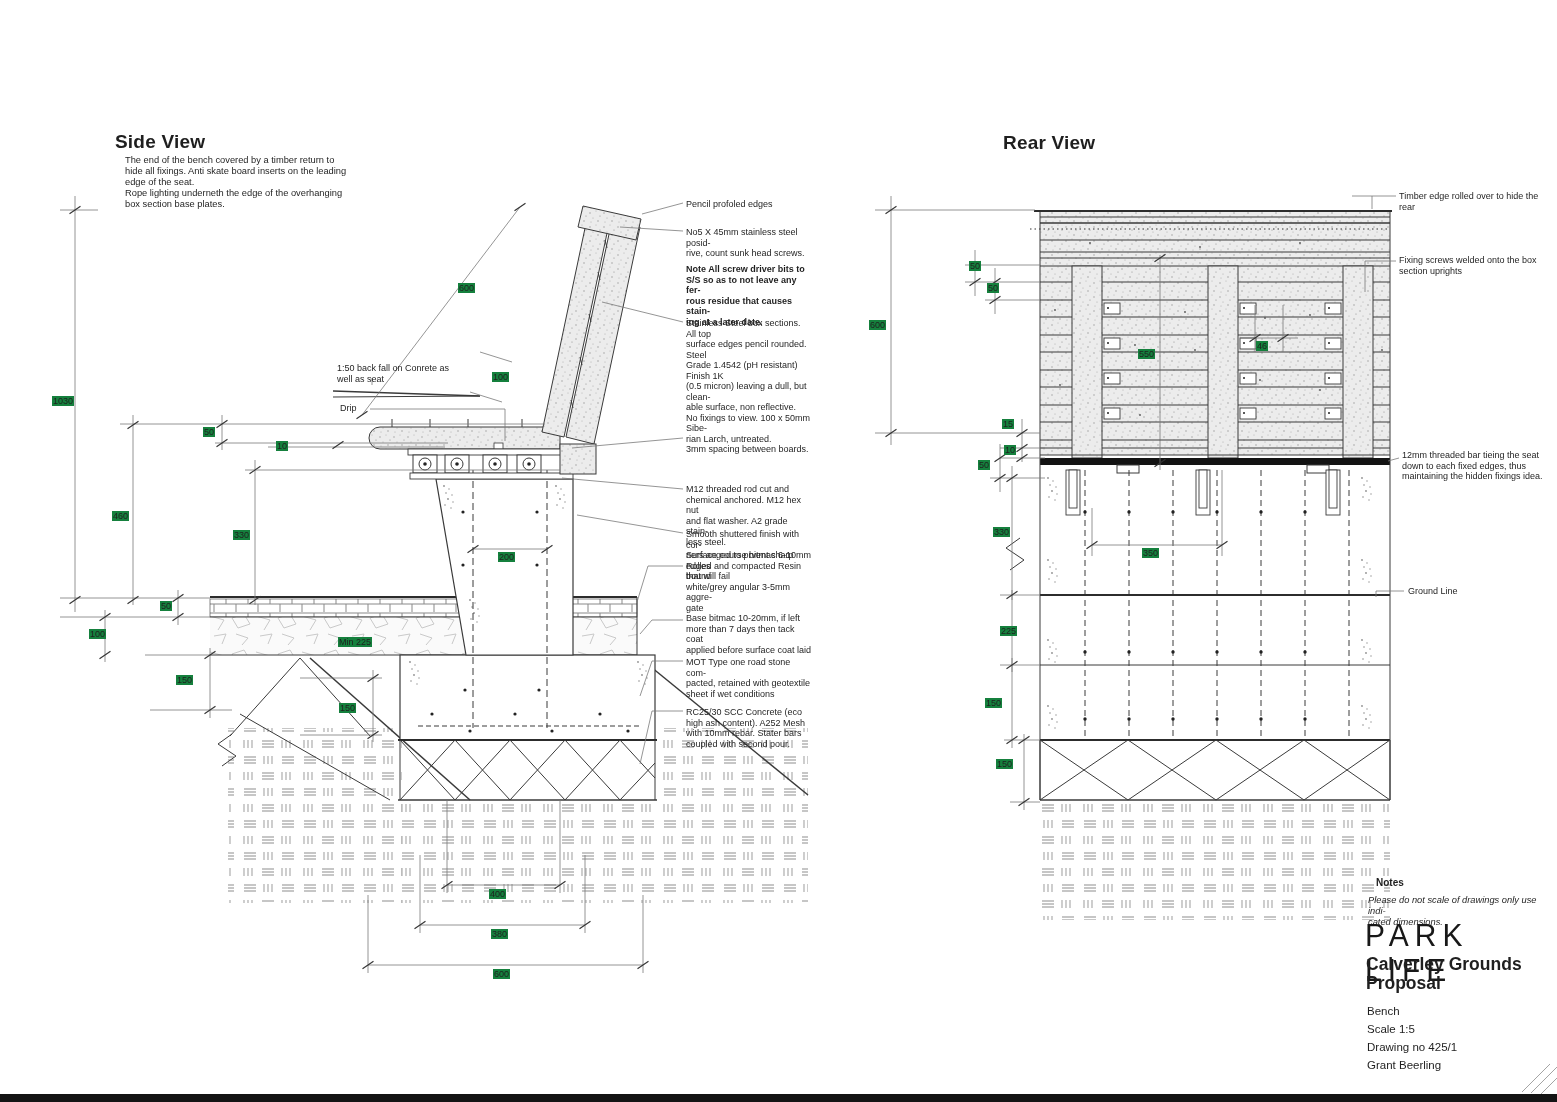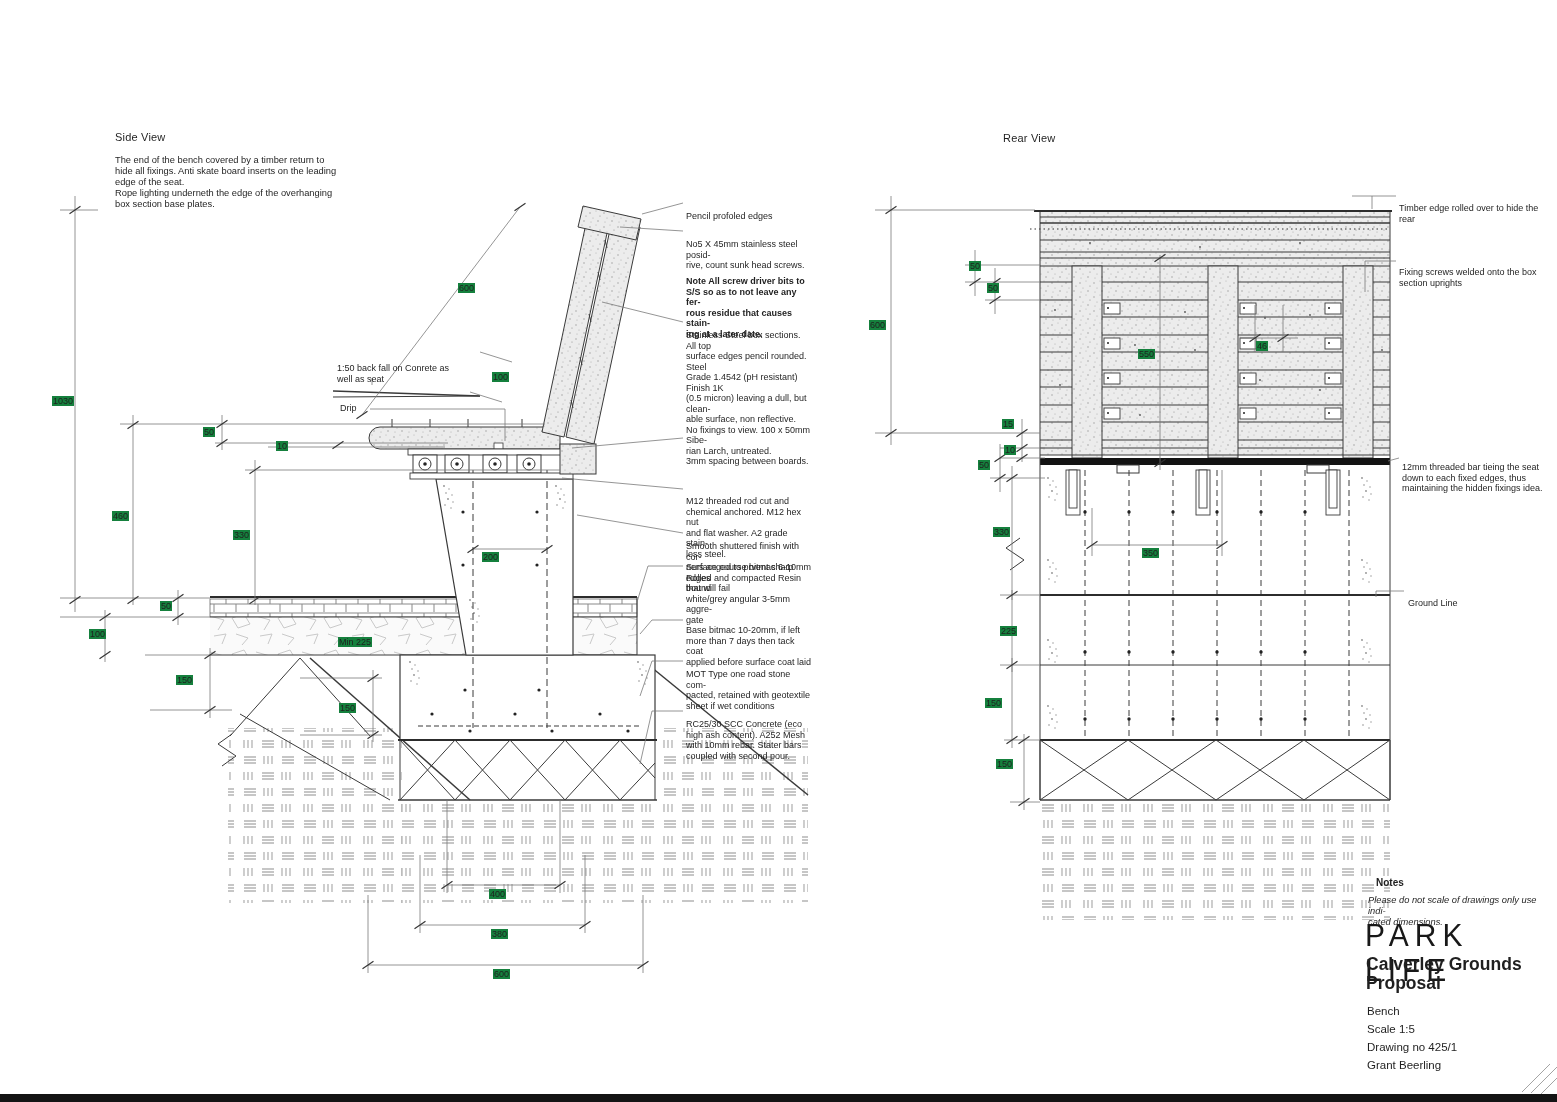--- a/index.html
+++ b/index.html
@@ -1,21 +1,21 @@
 <!DOCTYPE html>
 <html><head>
 <meta charset="utf-8">
 <style>
   html,body{margin:0;padding:0;background:#e8e8e8;}
   .sheet{position:relative;width:1557px;height:1102px;background:#ffffff;
          font-family:"Liberation Sans",sans-serif;color:#1f1f1f;overflow:hidden;}
   .abs{position:absolute;}
-  .view-title{font-size:11px;font-weight:normal;letter-spacing:.2px;}
-  .desc{font-size:9.3px;line-height:11px;white-space:pre-line;width:300px;}
-  .ann{font-size:9px;line-height:10.5px;white-space:pre-line;width:126px;margin-top:12px;}
+  .view-title{font-size:19px;font-weight:bold;letter-spacing:.2px;}
+  .desc{font-size:9.3px;line-height:11px;white-space:pre-line;width:300px;margin-left:10px;}
+  .ann{font-size:9px;line-height:10.5px;white-space:pre-line;width:126px;}
   .ann.bold{font-weight:bold;}
   .lbl{font-size:9px;line-height:10.5px;white-space:pre-line;}
   .dim{font-size:9px;background:#15803d;padding:0 1px;}
   .tb-notes-title{font-size:10px;font-weight:bold;padding-left:8px;}
   .tb-notes{font-size:9.3px;line-height:11px;white-space:pre-line;width:170px;font-style:italic;}
   .tb-logo{font-size:30px;letter-spacing:6px;color:#181818;transform:scaleY(1.04);transform-origin:left top;}
   .tb-project{font-size:17.5px;font-weight:bold;line-height:19px;white-space:pre-line;}
   .tb-meta{font-size:11.5px;line-height:17.5px;}
   .bottom-bar{position:absolute;left:0;top:1094px;width:1557px;height:8px;background:#141414;}
   svg .s1{stroke:#3a3a3a;stroke-width:1;fill:none;}
@@ -517,21 +517,21 @@
 with 10mm rebar. Stater bars
 coupled with second pour.</div>
 
   <span class="abs dim" style="left:458px;top:283px">600</span>
   <span class="abs dim" style="left:492px;top:372px">100</span>
   <span class="abs dim" style="left:52px;top:396px">1030</span>
   <span class="abs dim" style="left:203px;top:427px">50</span>
   <span class="abs dim" style="left:276px;top:441px">10</span>
   <span class="abs dim" style="left:112px;top:511px">460</span>
   <span class="abs dim" style="left:233px;top:530px">330</span>
-  <span class="abs dim" style="left:482px;top:552px">200</span>
+  <span class="abs dim" style="left:498px;top:552px">200</span>
   <span class="abs dim" style="left:160px;top:601px">50</span>
   <span class="abs dim" style="left:89px;top:629px">100</span>
   <span class="abs dim" style="left:338px;top:637px">Min 225</span>
   <span class="abs dim" style="left:176px;top:675px">150</span>
   <span class="abs dim" style="left:339px;top:703px">150</span>
   <span class="abs dim" style="left:489px;top:889px">400</span>
   <span class="abs dim" style="left:491px;top:929px">380</span>
   <span class="abs dim" style="left:493px;top:969px">600</span>
 
   <div class="abs view-title" style="left:1003px;top:132px">Rear View</div>

